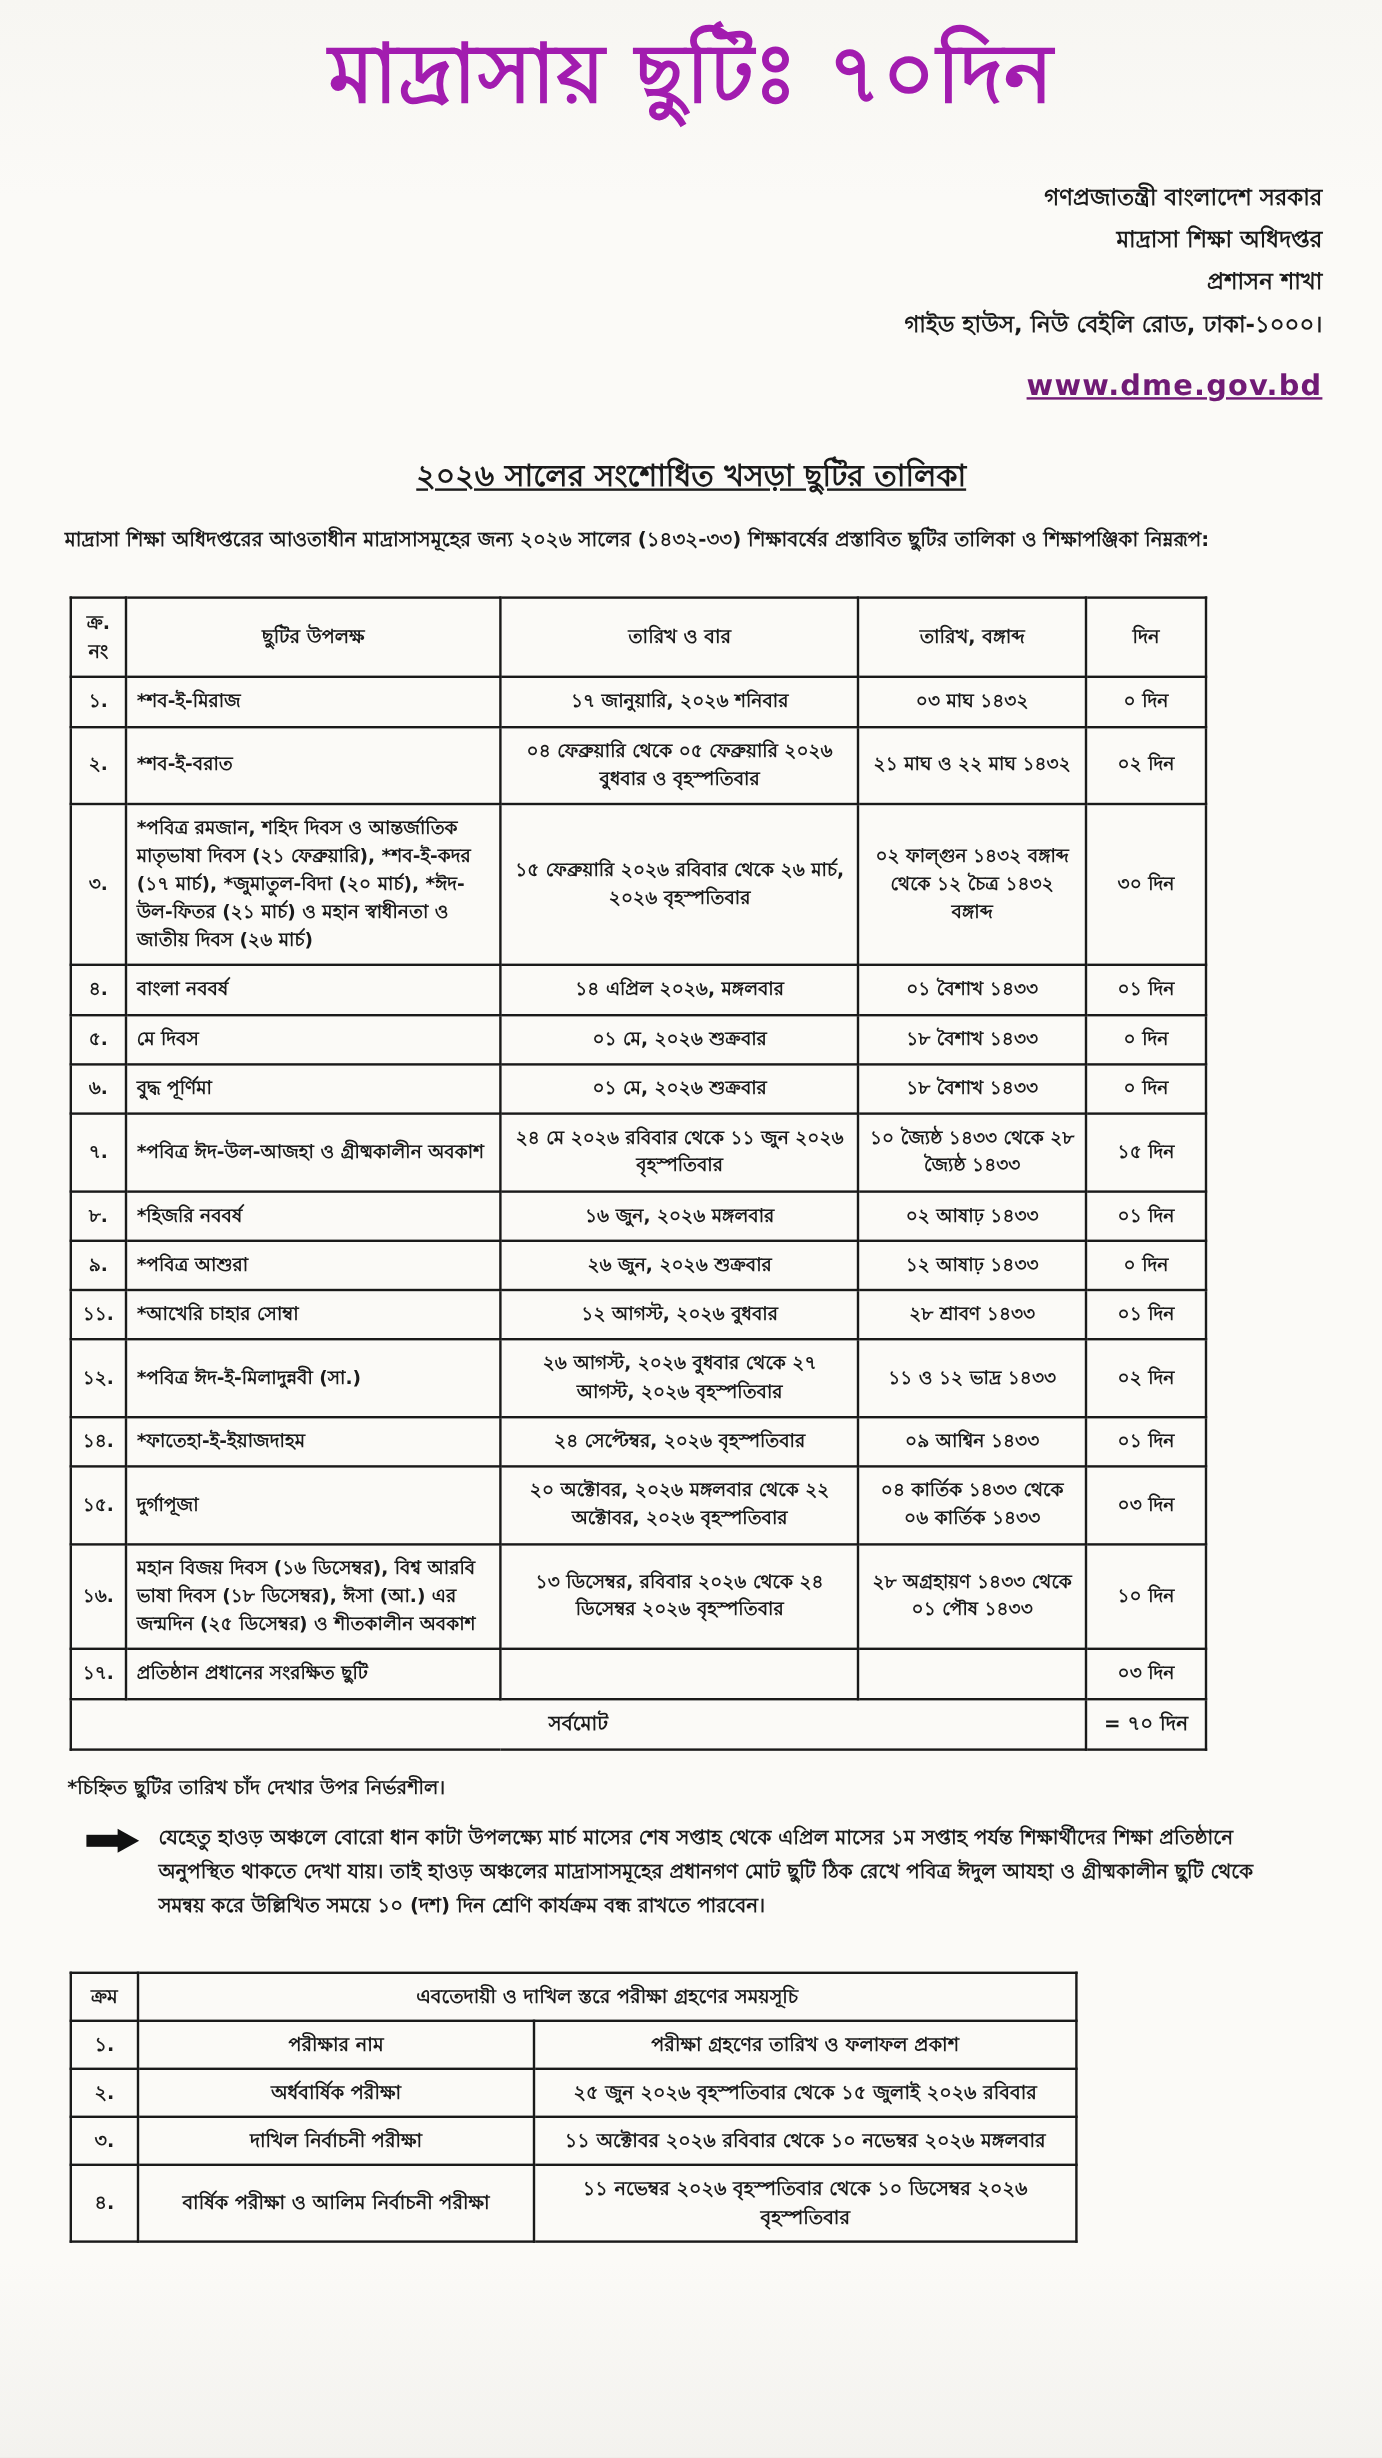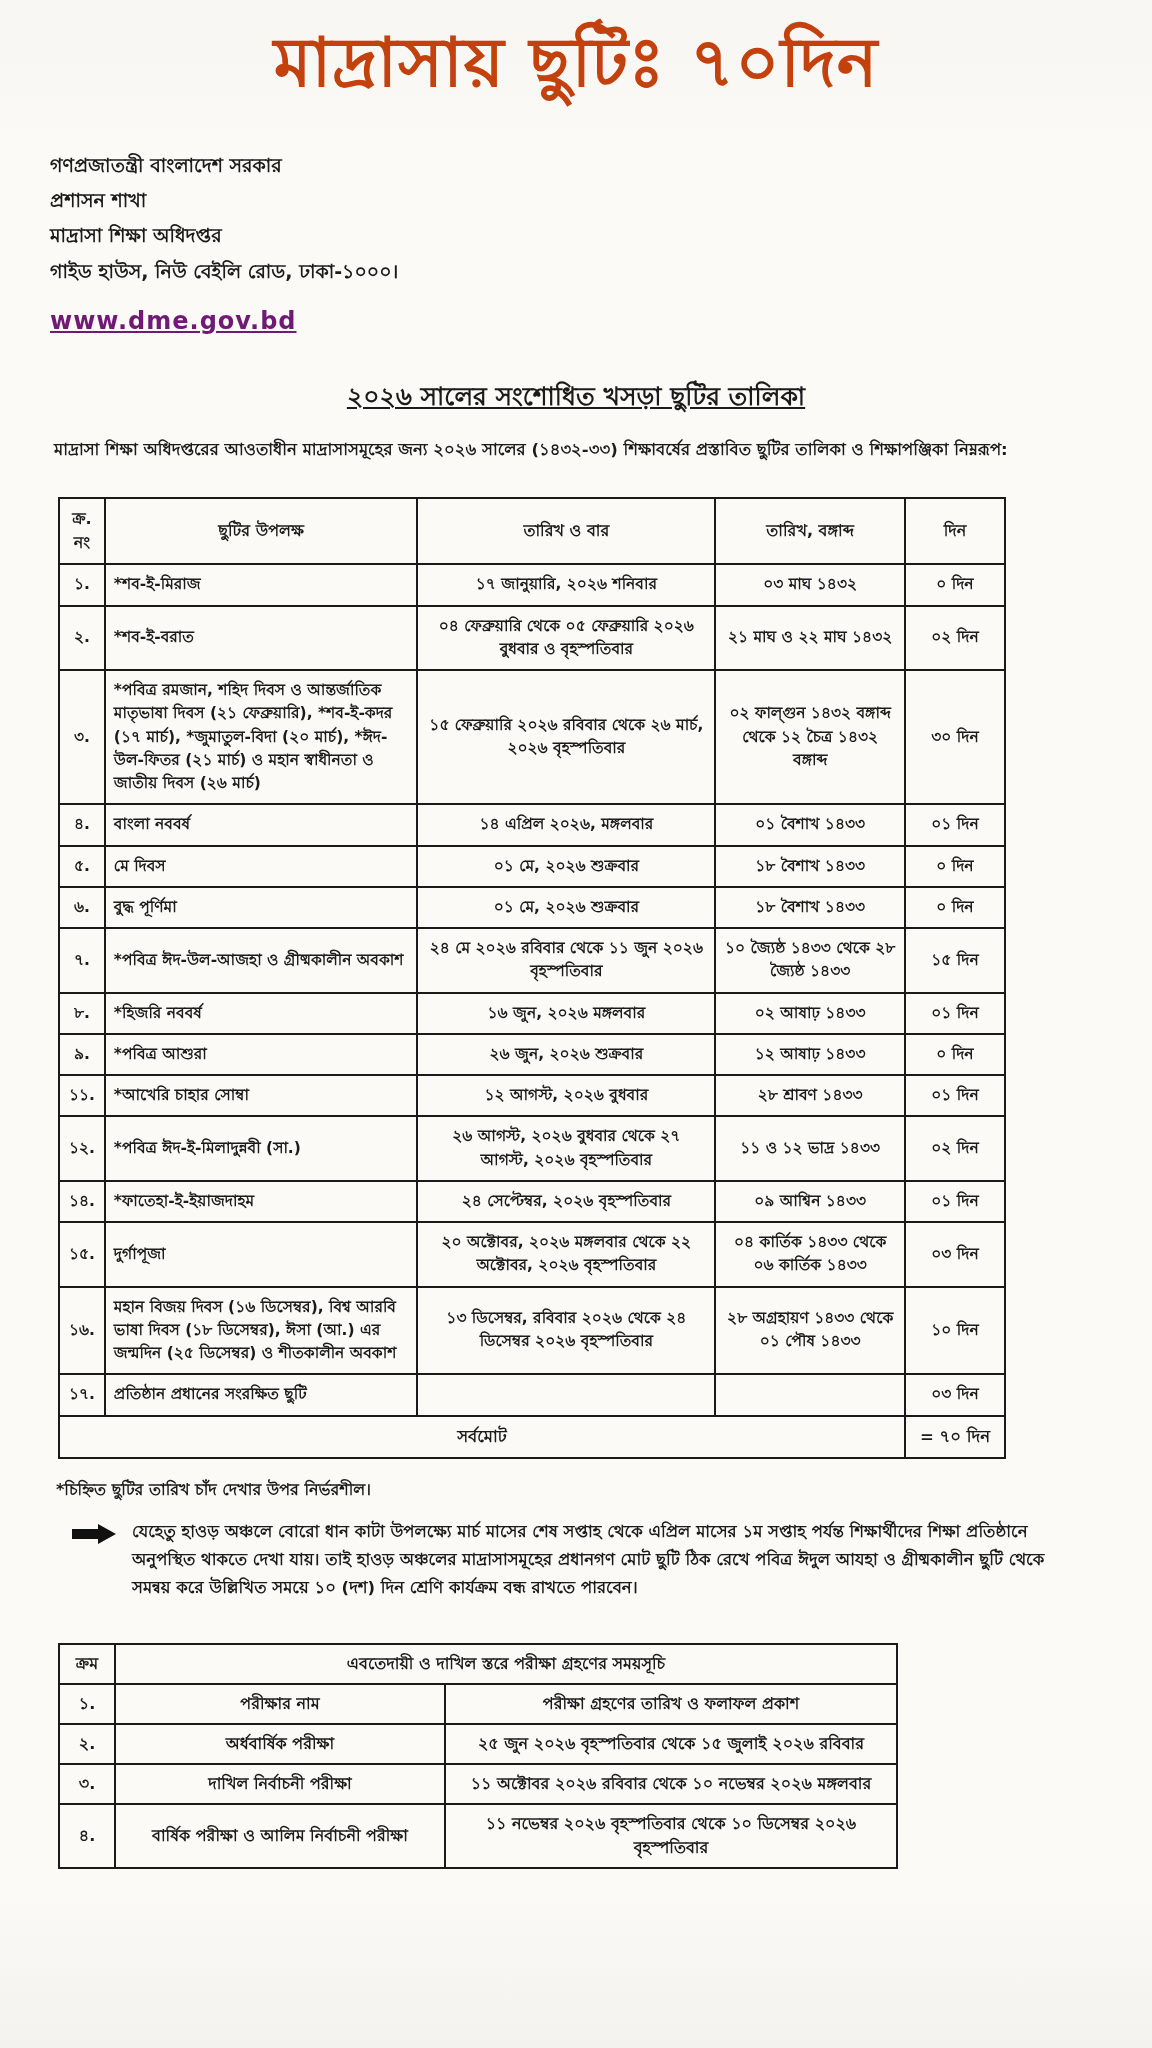--- a/index.html
+++ b/index.html
@@ -11,21 +11,21 @@
     background:linear-gradient(180deg,#f7f6f2 0%,#fbfaf7 8%,#fbfaf7 92%,#f3f2ee 100%);
     position:relative;
   }
   .page { padding:18px 50px 40px 50px; }
 
   .big-title {
     font-size:68px; font-weight:bold; letter-spacing:1px;
     text-align:center; margin:6px 0 46px 0; line-height:1.15;
   }
 
-  .letterhead { text-align:left; line-height:1.85; }
+  .letterhead { text-align:right; line-height:1.85; }
   .letterhead .lh-line { font-size:19px; font-weight:600; }
   .website {
     display:inline-block; font-size:24px; font-weight:bold;
     text-decoration:underline; margin-top:10px; letter-spacing:1px;
     color:#701a75;
   }
 
   .doc-title {
     text-align:center; font-size:25px; font-weight:bold;
     text-decoration:underline; margin:34px 0 16px 0;
@@ -70,26 +70,26 @@
   table.exam th { font-weight:bold; }
   table.exam td.e-sl { width:56px; }
   table.exam td.e-name { width:330px; }
   table.exam tbody tr:first-child td { font-weight:bold; }
 </style>
 </head>
 <body>
 
 <div class="page">
 
-  <h1 class="big-title" style="color: #c2410c;">মাদ্রাসায় ছুটিঃ ৭০দিন</h1>
+  <h1 class="big-title" style="color: #a21caf;">মাদ্রাসায় ছুটিঃ ৭০দিন</h1>
 
   <div class="letterhead">
     <div class="lh-line">গণপ্রজাতন্ত্রী বাংলাদেশ সরকার</div>
+    <div class="lh-line">মাদ্রাসা শিক্ষা অধিদপ্তর</div>
     <div class="lh-line">প্রশাসন শাখা</div>
-    <div class="lh-line">মাদ্রাসা শিক্ষা অধিদপ্তর</div>
     <div class="lh-line">গাইড হাউস, নিউ বেইলি রোড, ঢাকা-১০০০।</div>
     <div class="website">www.dme.gov.bd</div>
   </div>
 
   <h2 class="doc-title">২০২৬ সালের সংশোধিত খসড়া ছুটির তালিকা</h2>
 
   <p class="intro">মাদ্রাসা শিক্ষা অধিদপ্তরের আওতাধীন মাদ্রাসাসমূহের জন্য ২০২৬ সালের (১৪৩২-৩৩) শিক্ষাবর্ষের প্রস্তাবিত ছুটির তালিকা ও শিক্ষাপঞ্জিকা নিম্নরূপ:</p>
 
   <table class="holiday">
     <thead>

